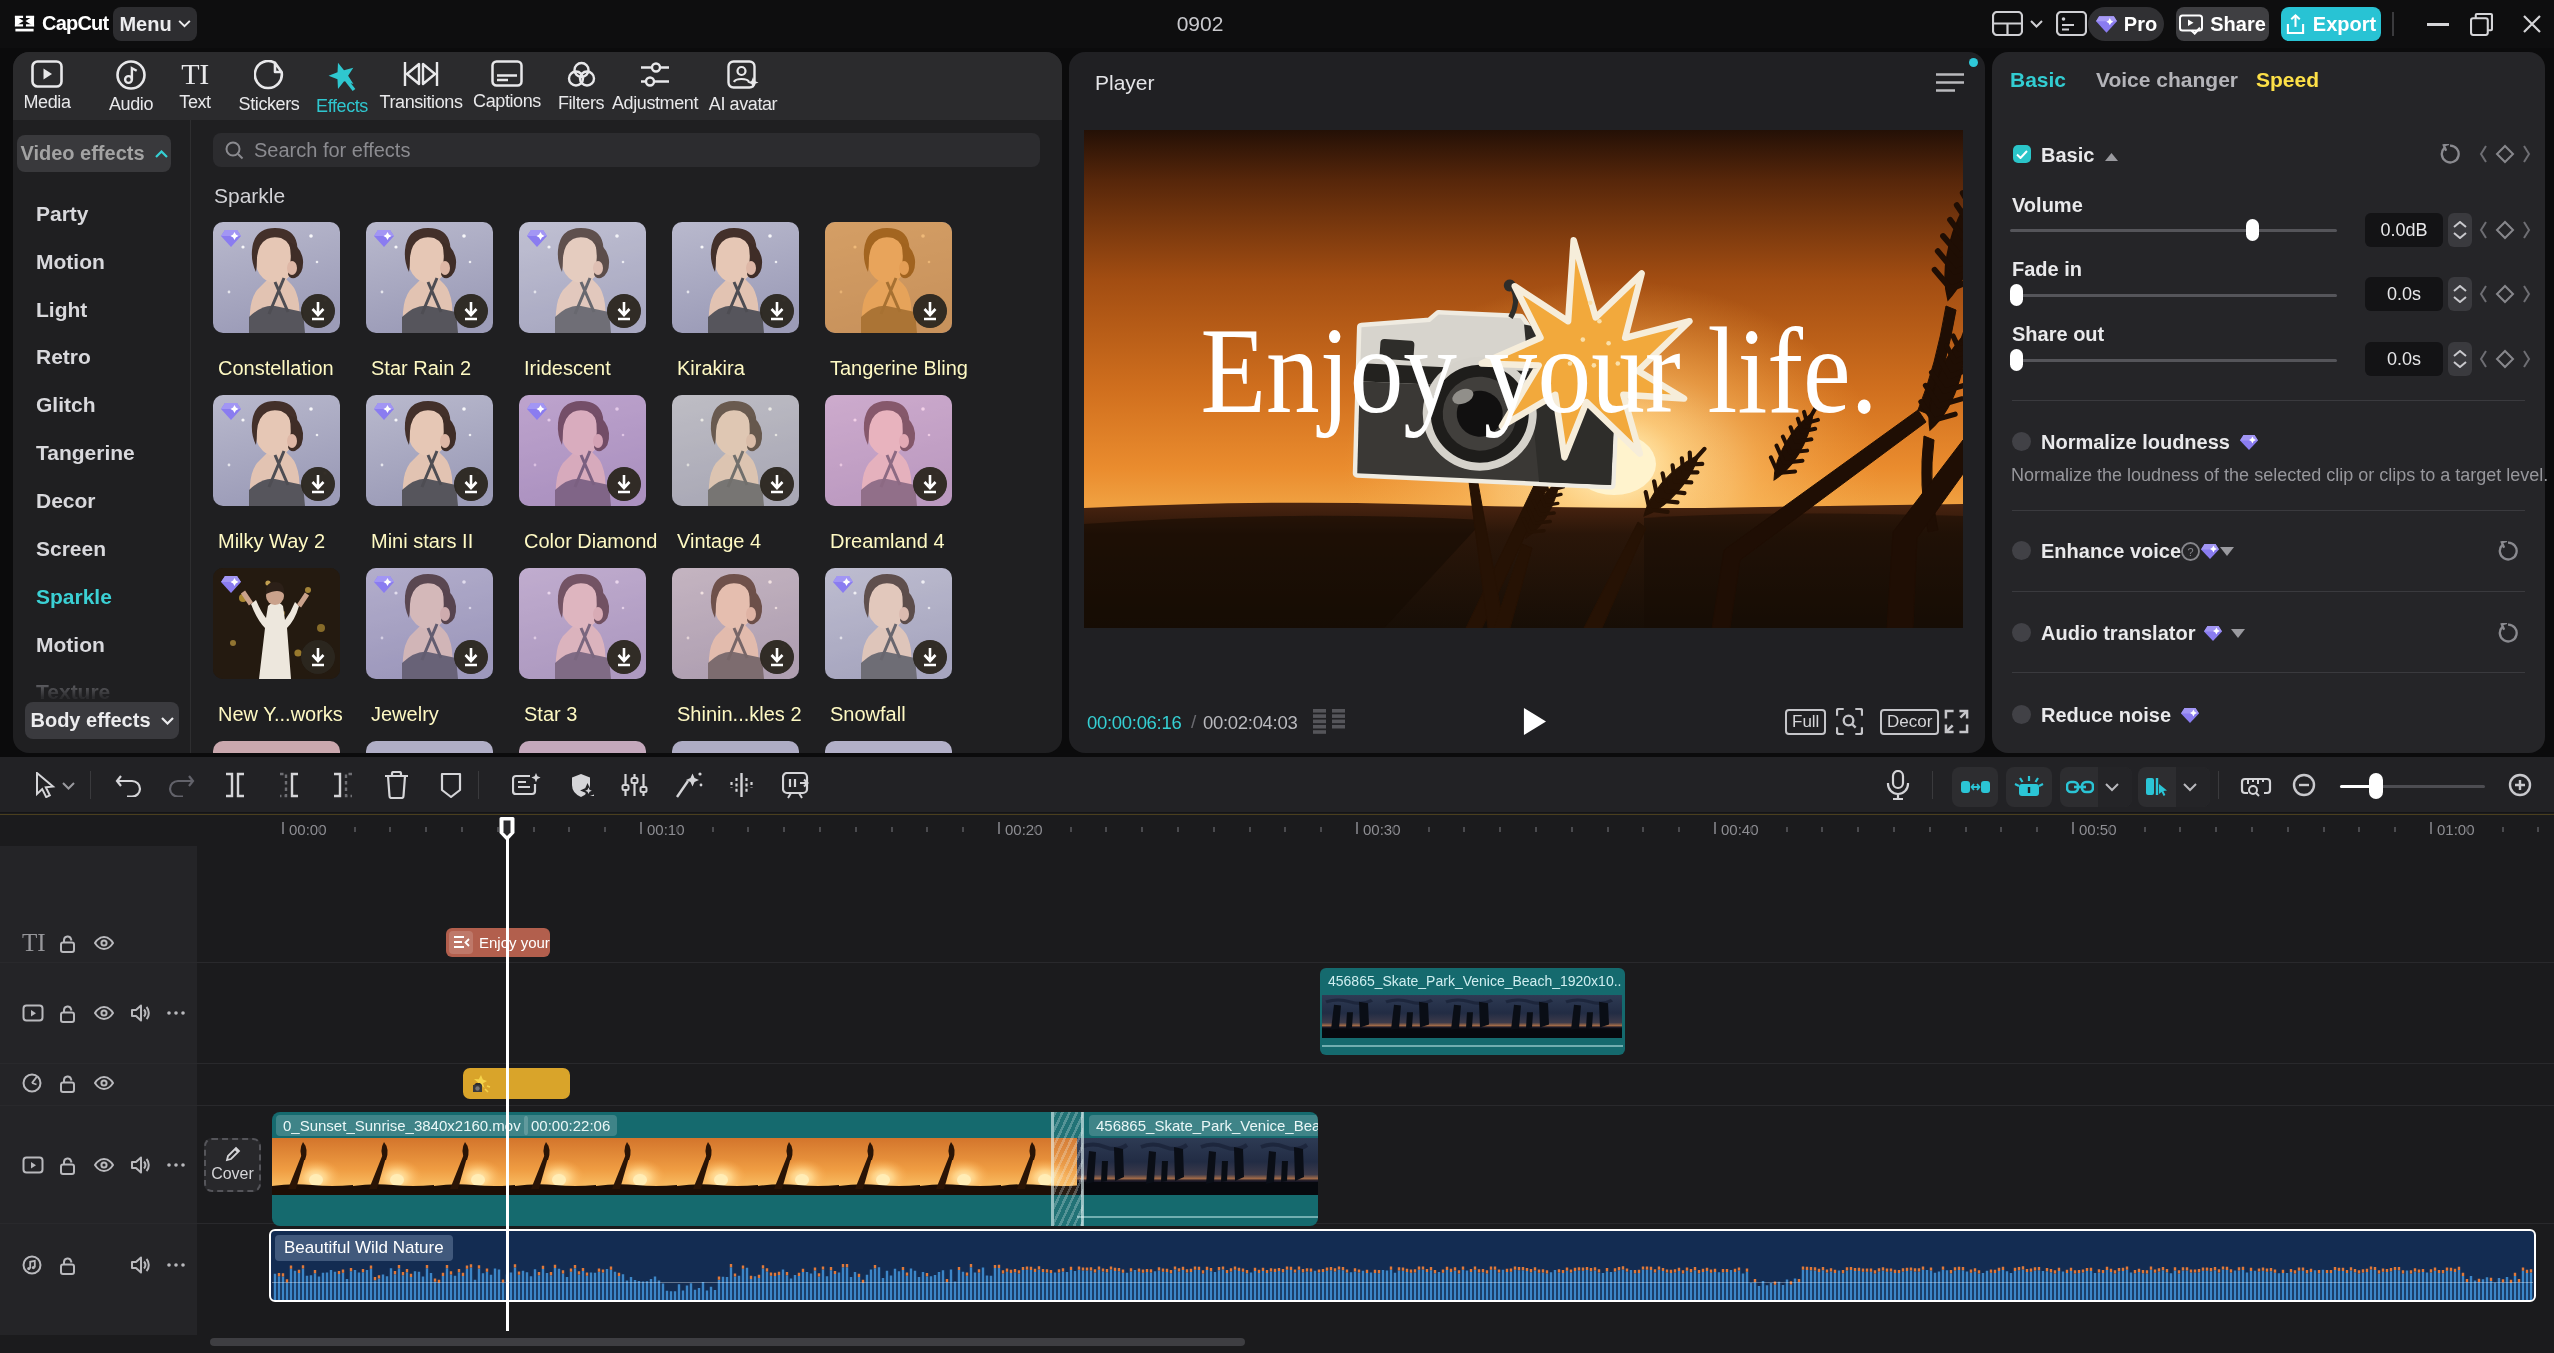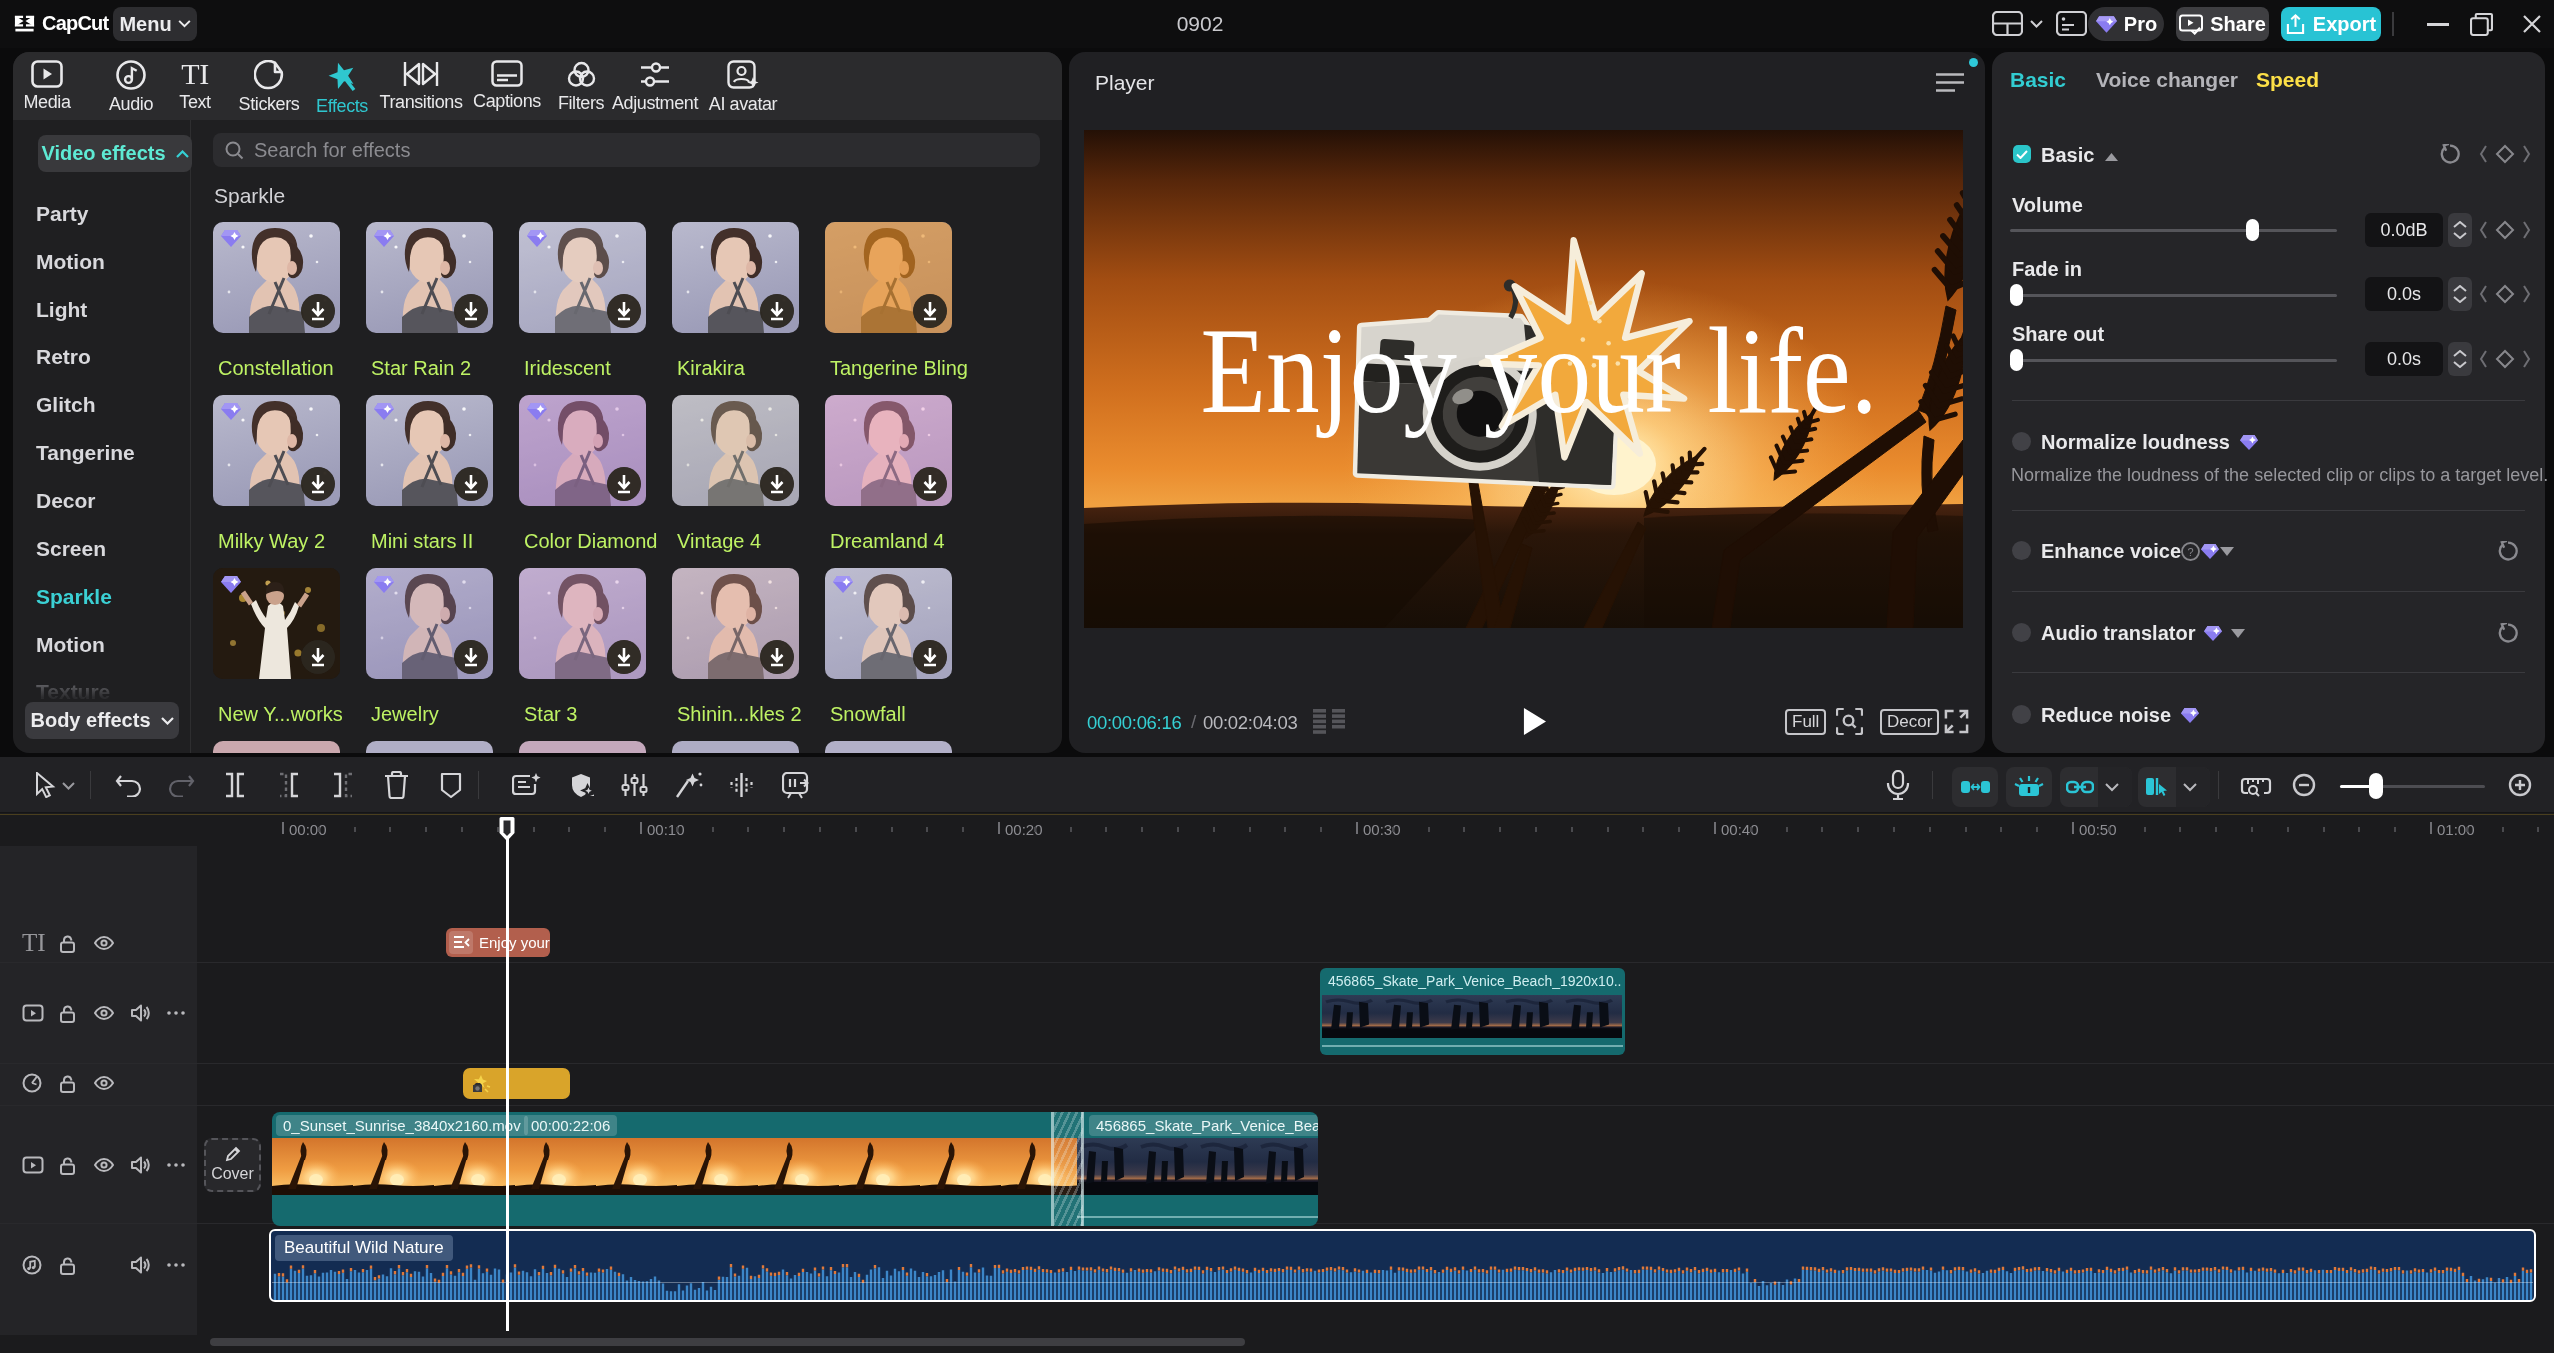--- a/index.html
+++ b/index.html
@@ -12,21 +12,21 @@
 #rightpanel{left:1992px;top:52px;width:553px;height:701px;background:#252528;border-radius:16px}
 #timeline{left:0;top:757px;width:2554px;height:596px;background:#1b1b1d}
 #tltools{left:0;top:757px;width:2554px;height:56px;background:#222225;border-bottom:1px solid #141416}
 #rulerline{left:0;top:814px;width:2554px;height:1px;background:#4a3f1e}
 #trackhead{left:0;top:846px;width:197px;height:489px;background:#242427}
 .tool{position:absolute;top:60px;width:120px;text-align:center;color:#e8e8ea;font-size:18px;letter-spacing:-0.4px}
 .tool svg{display:block;margin:0 auto 4px}
 .cat{position:absolute;left:36px;font-size:21px;font-weight:bold;color:#d8d8dc}
 .chip{position:absolute;width:154px;height:37px;background:#39393c;border-radius:8px;display:flex;align-items:center;justify-content:center;gap:10px;font-size:20px;font-weight:bold}
 .card{position:absolute;width:127px;height:111px;border-radius:10px;overflow:hidden}
-.cardlb{position:absolute;width:152px;color:#bef264;font-size:20px;white-space:nowrap;overflow:hidden}
+.cardlb{position:absolute;width:152px;color:#fef9c3;font-size:20px;white-space:nowrap;overflow:hidden}
 .dl{position:absolute;right:5px;bottom:5px;width:34px;height:34px;border-radius:50%;background:rgba(42,38,32,.78);display:flex;align-items:center;justify-content:center}
 .dia{position:absolute;left:7px;top:7px}
 .rlabel{position:absolute;color:#e9e9eb;font-size:20px;font-weight:bold}
 .slider{position:absolute;height:3px;background:#55555a;border-radius:2px}
 .knob{position:absolute;width:13px;height:22px;background:#fff;border-radius:6.5px;top:-10px}
 .valbox{position:absolute;width:78px;height:34px;background:#131315;border-radius:6px;color:#e8e8ea;font-size:18px;display:flex;align-items:center;justify-content:center}
 .stepper{position:absolute;width:24px;height:34px;background:#3a3a3e;border-radius:6px;display:flex;flex-direction:column;align-items:center;justify-content:center;gap:3px}
 .divid{position:absolute;width:513px;height:1px;background:#3a3a3e}
 .toggle{position:absolute;width:19px;height:19px;border-radius:50%;background:#414146}
 .rsub{position:absolute;color:#97979c;font-size:18px}
@@ -131,21 +131,21 @@
         <circle cx="11" cy="21.5" r="4" stroke="#e8e8ea" stroke-width="2.4" fill="none"></circle>
       </svg>Adjustment</div>
 <div class="tool" style="left:683px"><svg width="32" height="30" viewBox="0 0 32 30">
         <rect x="1.5" y="1.5" width="26" height="26" rx="5" stroke="#e8e8ea" stroke-width="2.4" fill="none"></rect>
         <circle cx="14.5" cy="11" r="4" stroke="#e8e8ea" stroke-width="2.2" fill="none"></circle>
         <path d="M7 22c1.5-4 13.5-4 15 0" stroke="#e8e8ea" stroke-width="2.2" fill="none"></path>
         <path d="M26 17l1.5 4 4 1.5-4 1.5-1.5 4-1.5-4-4-1.5 4-1.5z" fill="#e8e8ea"></path>
       </svg>AI avatar</div>
 </div>
 
-<div class="chip" style="left:38px;top:135px;color:#5eead4">Video effects <svg width="13" height="8" viewBox="0 0 13 8">
+<div class="chip" style="left:17px;top:135px;color:#a3a3a3">Video effects <svg width="13" height="8" viewBox="0 0 13 8">
       <path d="M1 7l5.5-5.5L12 7" stroke="#35d0d4" stroke-width="2.2" fill="none"></path>
     </svg></div>
 <div id="cats">
 <div class="cat" style="top:202px">Party</div>
 <div class="cat" style="top:250px">Motion</div>
 <div class="cat" style="top:298px">Light</div>
 <div class="cat" style="top:345px">Retro</div>
 <div class="cat" style="top:393px">Glitch</div>
 <div class="cat" style="top:441px">Tangerine</div>
 <div class="cat" style="top:489px">Decor</div>

